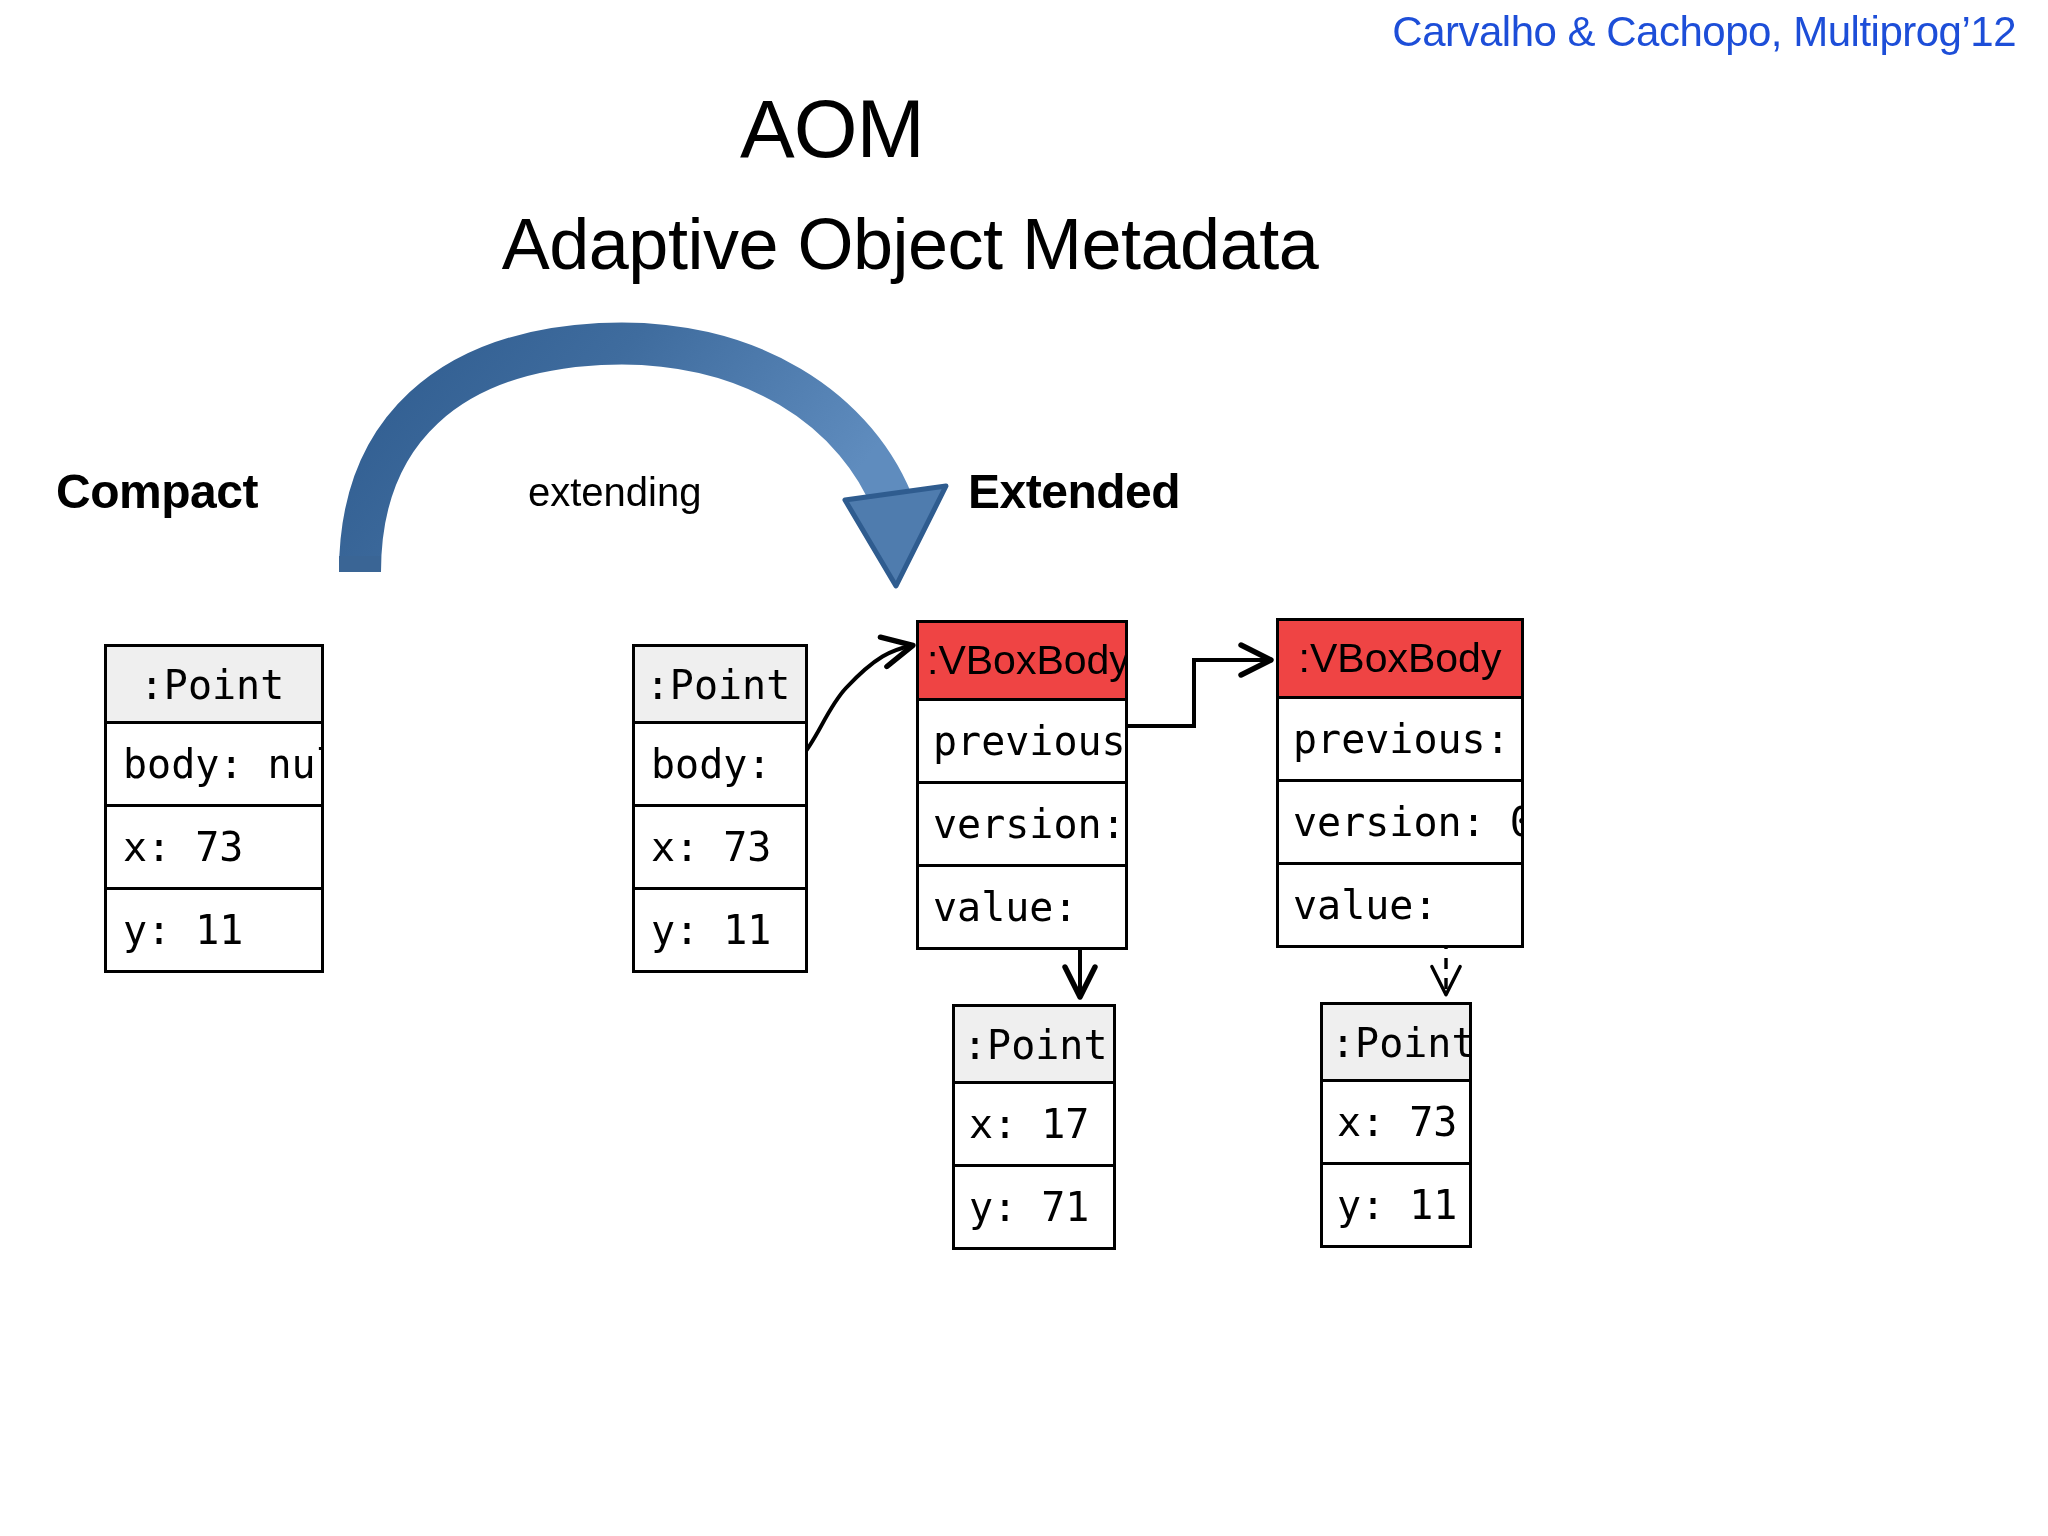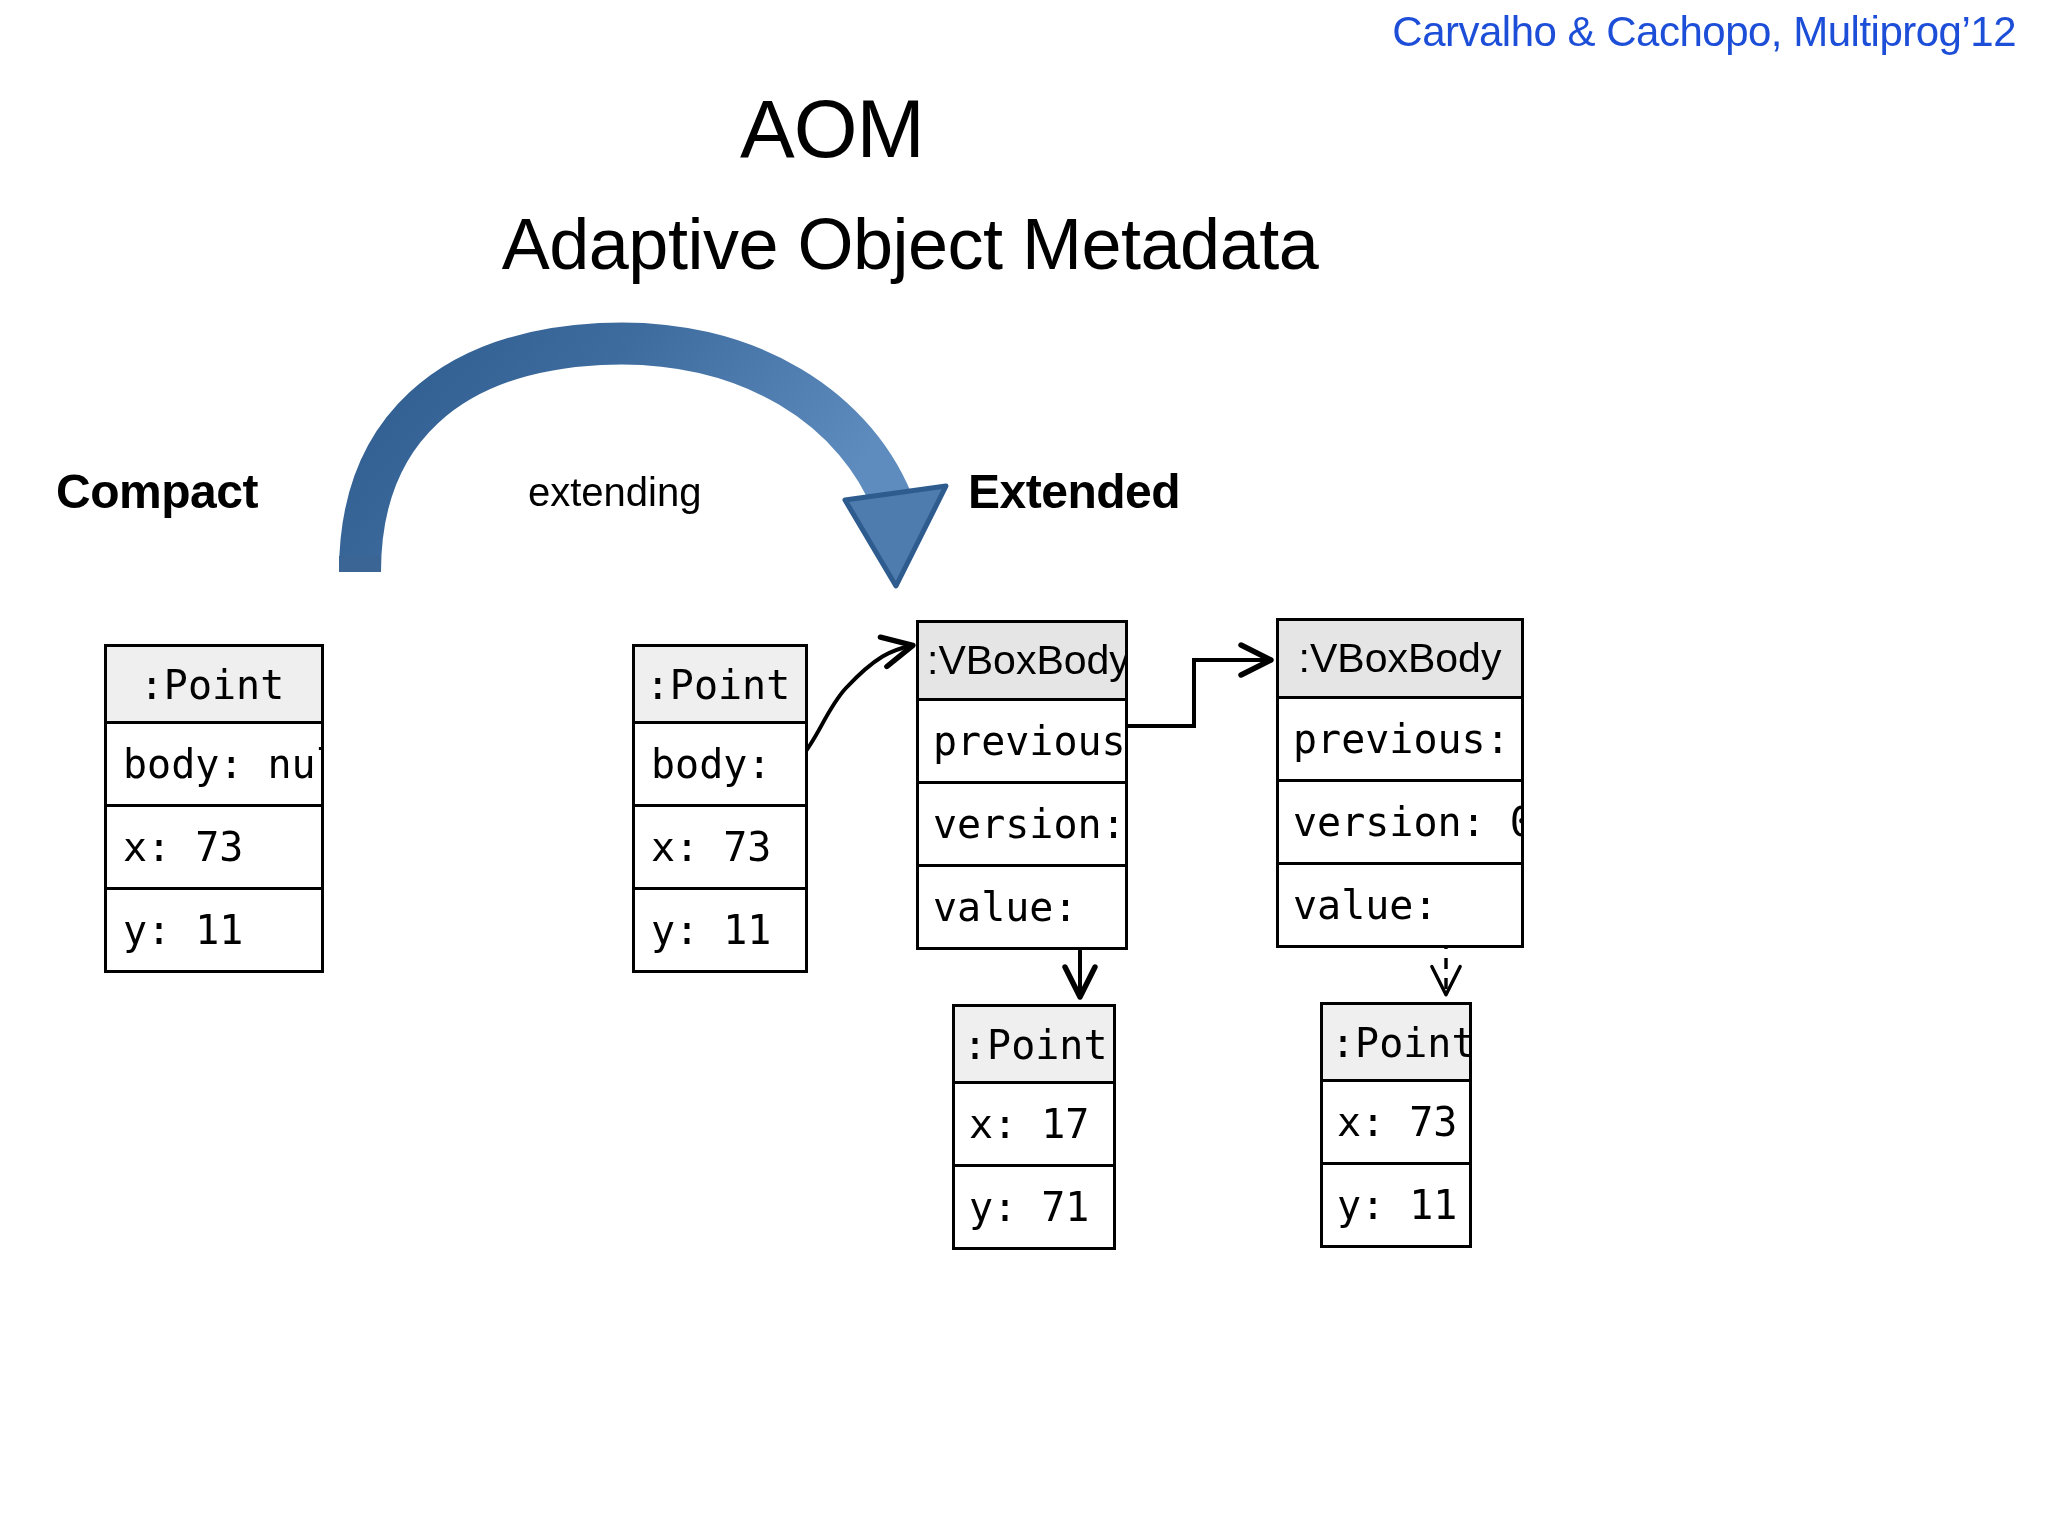--- a/index.html
+++ b/index.html
@@ -88,21 +88,21 @@
     text-align: center;
     box-sizing: border-box;
     font-family: "DejaVu Sans Mono", monospace;
     font-size: 40px;
     line-height: 1;
     padding: 18px 12px 16px 8px;
     white-space: nowrap;
     overflow: hidden;
   }
   .obj-head.shaded { background: #efefef; }
-  .obj-head.plain  { background: #e5e5e5; }
+  .obj-head.plain  { background: #ef4444; }
   .obj-head.prop {
     font-family: "Liberation Sans", sans-serif;
     font-size: 41px;
     padding: 17px 8px 17px 8px;
   }
   .obj-row {
     border-bottom: 3px solid #000;
     box-sizing: border-box;
     font-family: "DejaVu Sans Mono", monospace;
     font-size: 40px;

